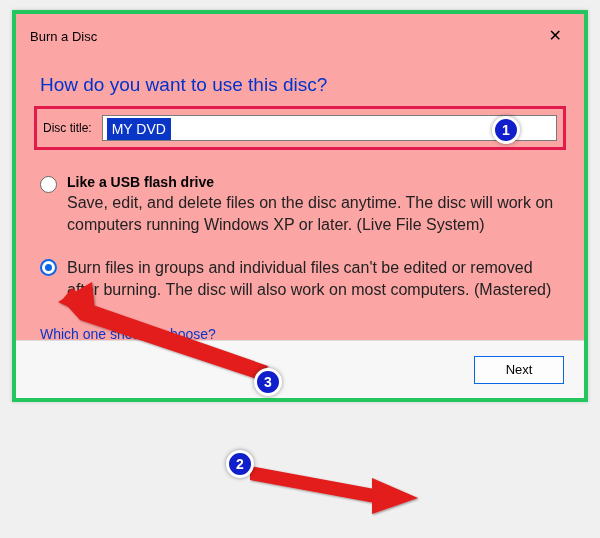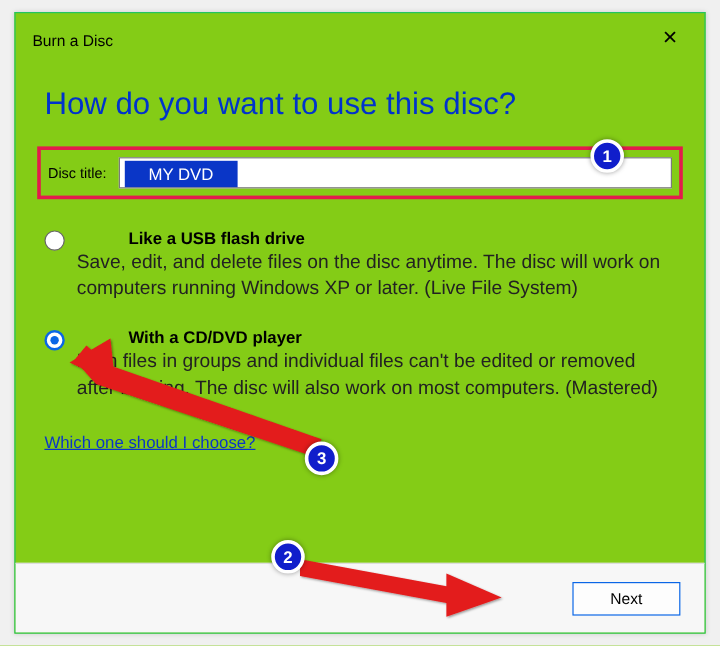--- a/index.html
+++ b/index.html
@@ -8,45 +8,45 @@
       font-size: 13px;
       background: #f0f0f0;
       width: 600px;
       height: 538px;
       position: relative;
       color: #000;
     }
     .dialog {
       position: absolute;
       left: 12px; top: 10px;
-      width: 576px; height: 518px;
-      background: #84cc16;
-      border: 1px solid #22c55e;
+      width: 576px; height: 392px;
+      background: #fca5a5;
+      border: 4px solid #22c55e;
       box-shadow: 0 0 4px rgba(0,0,0,.15);
     }
     .titlebar {
       display: flex;
       align-items: center;
       justify-content: space-between;
       padding: 10px 14px 6px 14px;
     }
     .titlebar-title { font-size: 13px; }
     .close-icon {
       font-size: 16px; line-height: 1;
       cursor: pointer; padding: 4px 8px;
       font-family: Arial, sans-serif;
     }
     .content {
       padding: 20px 24px 10px 24px;
     }
     .heading {
       color: #0033cc;
-      font-size: 26px;
+      font-size: 19px;
       font-weight: 400;
-      margin-bottom: 26px;
+      margin-bottom: 16px;
     }
     .title-row {
       display: flex;
       align-items: center;
       gap: 10px;
       padding: 6px 6px;
       border: 3px solid #e31b4c;
       margin: -6px -6px 24px -6px;
     }
     .title-label { font-size: 12px; }
@@ -55,21 +55,21 @@
       font-size: 14px;
       padding: 2px 4px;
       border: 1px solid #7a7a7a;
       color: #fff;
       background: #fff;
       height: 26px;
     }
     .title-input .sel {
       background: #0a36c7;
       color: #fff;
-      padding: 1px 20px;
+      padding: 1px 5px;
       display: inline-block;
       line-height: 20px;
     }
     .option {
       display: flex;
       gap: 10px;
       margin-bottom: 20px;
     }
     .radio {
       width: 17px; height: 17px;
@@ -88,21 +88,20 @@
       position: absolute;
       left: 3px; top: 3px;
       width: 7px; height: 7px;
       border-radius: 50%;
       background: #0a66e6;
     }
     .opt-title {
       font-weight: 700;
       font-size: 14px;
       margin-bottom: 2px;
-      margin-left: 43px;
     }
     .opt-text {
       font-size: 16px;
       color: #222;
       line-height: 1.4;
     }
     .help-link {
       color: #0a36c7;
       text-decoration: underline;
       font-size: 14px;
@@ -181,21 +180,20 @@
       <div class="radio"></div>
       <div>
         <div class="opt-title">Like a USB flash drive</div>
         <div class="opt-text">Save, edit, and delete files on the disc anytime. The disc will work on computers running Windows XP or later. (Live File System)</div>
       </div>
     </div>
 
     <div class="option">
       <div class="radio checked"></div>
       <div>
-        <div class="opt-title">With a CD/DVD player</div>
         <div class="opt-text">Burn files in groups and individual files can't be edited or removed after burning. The disc will also work on most computers. (Mastered)</div>
       </div>
     </div>
 
     <a href="#" class="help-link">Which one should I choose?</a>
   </div>
 
   <div class="footer">
     <button class="btn primary">Next</button>
   </div>

